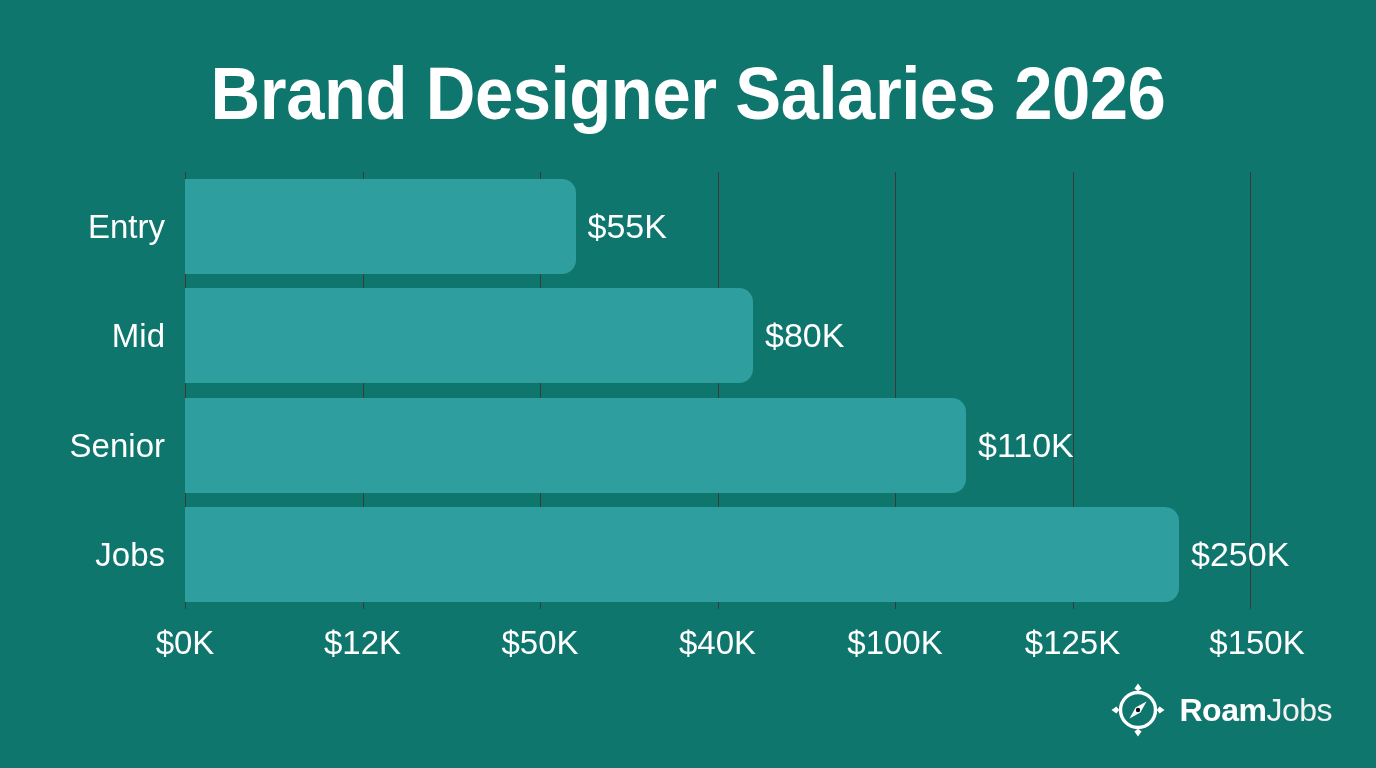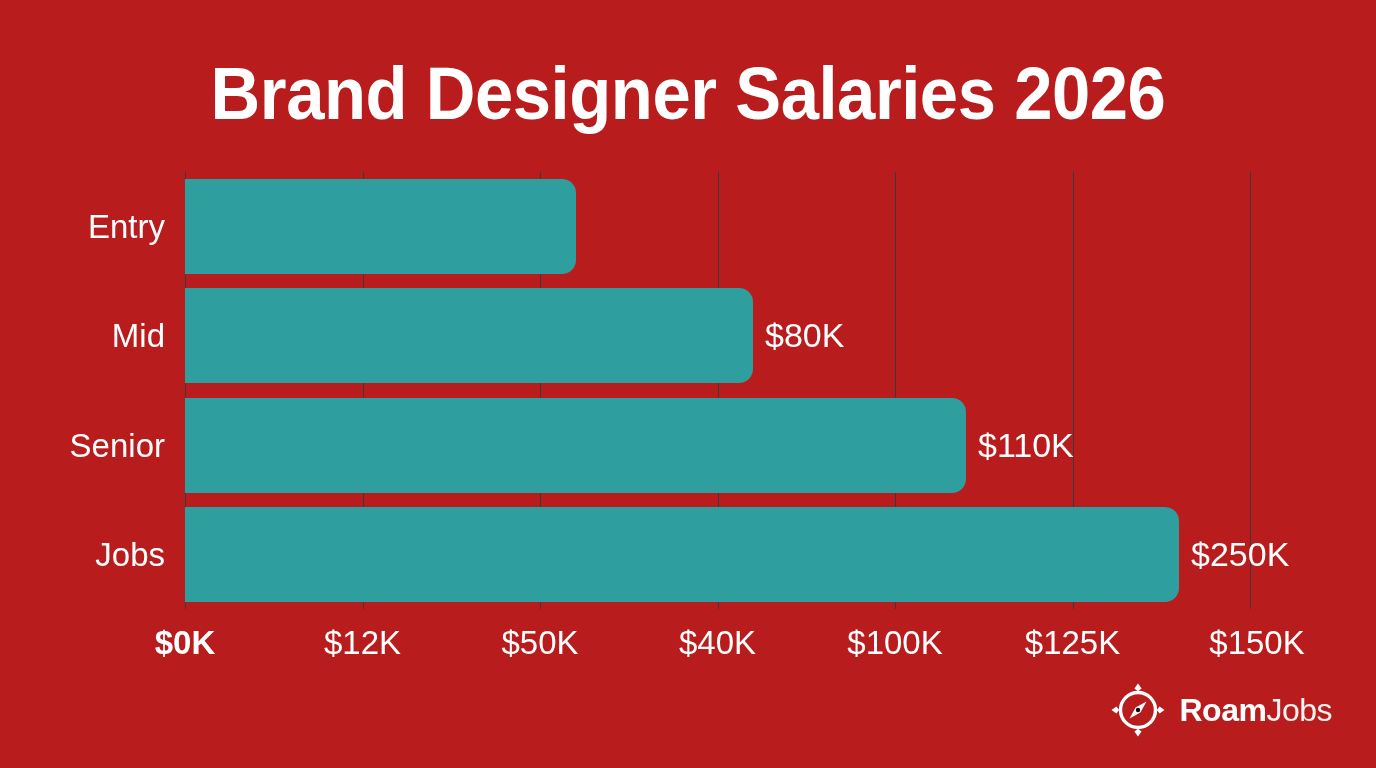--- a/index.html
+++ b/index.html
@@ -12,21 +12,21 @@
     height: 768px;
     overflow: hidden;
     font-family: "Liberation Sans", sans-serif;
     -webkit-font-smoothing: antialiased;
   }
 
   #poster {
     position: relative;
     width: 1376px;
     height: 768px;
-    background: #b91c1c;
+    background: #0f766e;
   }
 
   
   #chart-title {
     position: absolute;
     left: 0;
     top: 52px;
     width: 1376px;
     text-align: center;
     color: #ffffff;
@@ -145,39 +145,40 @@
         <div class="gridline" style="left: 355px;"></div>
         <div class="gridline" style="left: 532.5px;"></div>
         <div class="gridline" style="left: 710px;"></div>
         <div class="gridline" style="left: 887.5px;"></div>
         <div class="gridline" style="left: 1065px;"></div>
       </div>
     <div id="bars">
         <div class="bar-row" style="top: 7.125px; width: 1065px;">
           <div class="cat-label">Entry</div>
           <div class="bar" style="width: 390.5px; background: rgb(47, 158, 158);"></div>
+          <div class="bar-value" style="left: 390.5px;">$55K</div>
         </div>
         <div class="bar-row" style="top: 116.375px; width: 1065px;">
           <div class="cat-label">Mid</div>
           <div class="bar" style="width: 568px; background: rgb(47, 158, 158);"></div>
           <div class="bar-value" style="left: 568px;">$80K</div>
         </div>
         <div class="bar-row" style="top: 225.625px; width: 1065px;">
           <div class="cat-label">Senior</div>
           <div class="bar" style="width: 781px; background: rgb(47, 158, 158);"></div>
           <div class="bar-value" style="left: 781px;">$110K</div>
         </div>
         <div class="bar-row" style="top: 334.875px; width: 1065px;">
           <div class="cat-label">Jobs</div>
           <div class="bar" style="width: 994px; background: rgb(47, 158, 158);"></div>
           <div class="bar-value" style="left: 994px;">$250K</div>
         </div>
       </div>
     <div id="xticks">
-        <div class="xtick" style="left: 0px; font-weight: bold;">$0K</div>
+        <div class="xtick" style="left: 0px;">$0K</div>
         <div class="xtick" style="left: 177.5px;">$12K</div>
         <div class="xtick" style="left: 355px;">$50K</div>
         <div class="xtick" style="left: 532.5px;">$40K</div>
         <div class="xtick" style="left: 710px;">$100K</div>
         <div class="xtick" style="left: 887.5px;">$125K</div>
         <div class="xtick" style="left: 1072px;">$150K</div>
       </div>
   </div>
 
   <div id="logo">

